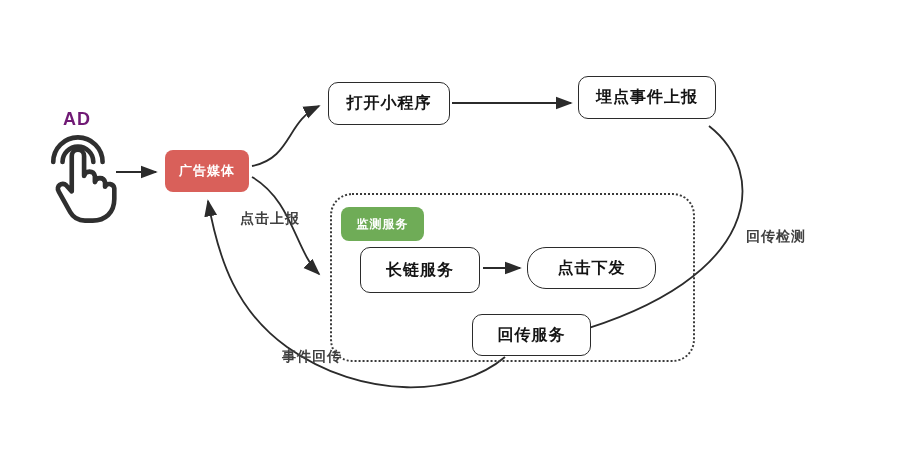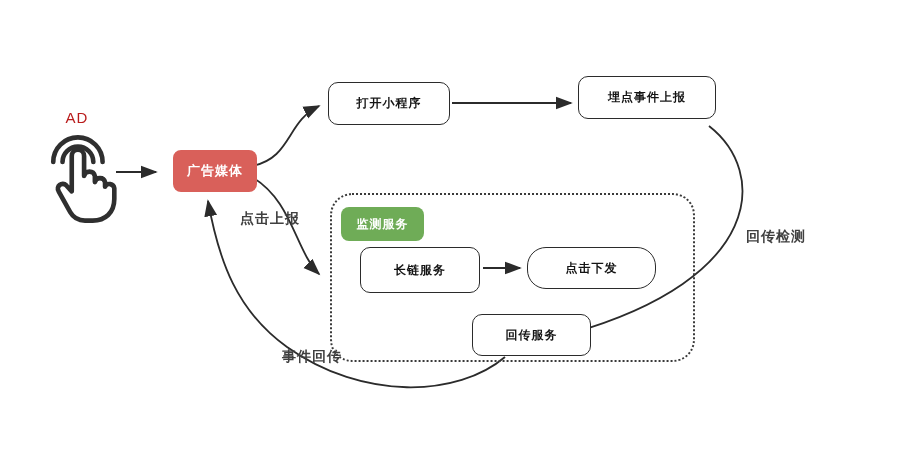--- a/index.html
+++ b/index.html
@@ -11,21 +11,21 @@
     overflow: hidden;
   }
   .wires { position: absolute; left: 0; top: 0; width: 900px; height: 467px; }
 
   .node {
     position: absolute;
     display: flex; align-items: center; justify-content: center;
     background: #ffffff;
     border: 1.7px solid #2b2b2b;
     border-radius: 10px;
-    font-size: 12px;
+    font-size: 16px;
     font-weight: 600;
     color: #141414;
     letter-spacing: 1px;
     box-sizing: border-box;
   }
   .node-red {
     position: absolute;
     display: flex; align-items: center; justify-content: center;
     background: #d9605a;
     border: none;
@@ -60,29 +60,29 @@
     color: #404040;
     font-size: 14px;
     font-weight: 700;
     letter-spacing: 1px;
     white-space: nowrap;
   }
   .ad-text {
     position: absolute;
     left: 50px; top: 109px; width: 54px;
     text-align: center;
-    font-size: 15px;
-    font-weight: 400;
-    color: #b91c1c;
+    font-size: 18px;
+    font-weight: 700;
+    color: #701a75;
     letter-spacing: 1px;
   }
   .hand-icon { position: absolute; left: 44px; top: 128px; }
 
   
-  #n-ad-media        { left: 165px; top: 150px; width: 84px;  height: 42px; margin-left: 8px; }
+  #n-ad-media        { left: 165px; top: 150px; width: 84px;  height: 42px; }
   #n-open-mini       { left: 328px; top: 82px;  width: 122px; height: 43px; }
   #n-tracking        { left: 578px; top: 76px;  width: 138px; height: 43px; }
   #n-monitor         { left: 341px; top: 199px; width: 83px;  height: 34px; margin-top: 8px; }
   #n-longlink        { left: 360px; top: 247px; width: 120px; height: 46px; }
   #n-dispatch        { left: 527px; top: 247px; width: 129px; height: 42px; border-radius: 19px; }
   #n-callback        { left: 445px; top: 314px; width: 119px; height: 42px; margin-left: 27px; }
 
   #lbl-click-report    { left: 240px; top: 210px; }
   #lbl-callback-detect { left: 746px; top: 228px; }
   #lbl-event-callback  { left: 234px; top: 348px; margin-left: 48px; }

